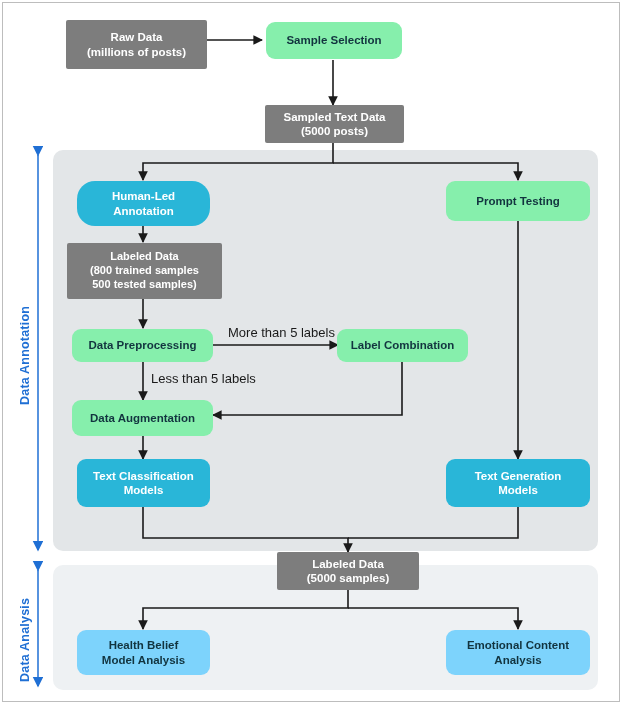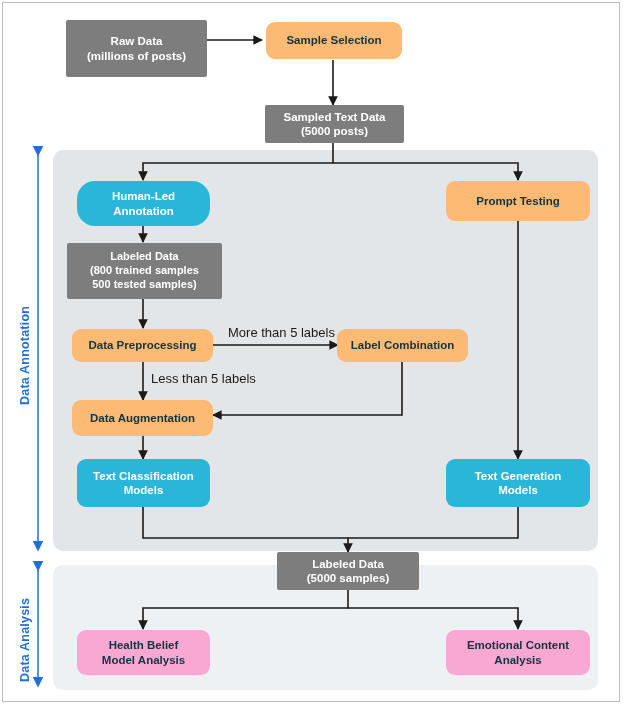--- a/index.html
+++ b/index.html
@@ -43,31 +43,31 @@
     font-weight: bold;
     line-height: 1.25;
     padding: 2px 4px;
   }
   .node.gray {
     background: #7d7d7d;
     color: #ffffff;
     border-radius: 2px;
   }
   .node.green {
-    background: #fdba74;
+    background: #86efac;
     color: #12343f;
     border-radius: 9px;
   }
   .node.blue {
     background: #29b6d8;
     color: #ffffff;
     border-radius: 9px;
   }
   .node.lightblue {
-    background: #f9a8d4;
+    background: #7dd3fc;
     color: #12343f;
     border-radius: 9px;
     justify-content: center;
   }
   .edge-label {
     position: absolute;
     font-size: 13px;
     color: #1a1a1a;
     font-family: "Liberation Sans", sans-serif;
     white-space: nowrap;
@@ -143,21 +143,21 @@
       <path d="M348,588 L348,608 L143,608 L143,629" marker-end="url(#ah)"></path>
       <path d="M348,608 L518,608 L518,629" marker-end="url(#ah)"></path>
     </g>
     <g stroke="#1f6fd4" stroke-width="1.5" fill="none">
 
       <path d="M38,155 L38,550" marker-start="url(#ahb)" marker-end="url(#ahb)"></path>
       <path d="M38,570 L38,686" marker-start="url(#ahb)" marker-end="url(#ahb)"></path>
     </g>
   </svg>
 
-  <div class="node gray" style="left:66px; top:20px; width:141px; height:57px;">
+  <div class="node gray" style="left:66px; top:20px; width:141px; height:49px;">
     <div>
       <span class="nl">Raw Data</span>
       <span class="nl">(millions of posts)</span>
     </div>
   </div>
 
   <div class="node green" style="left:266px; top:22px; width:136px; height:37px;">
     <div>
       <span class="nl">Sample Selection</span>
     </div>

